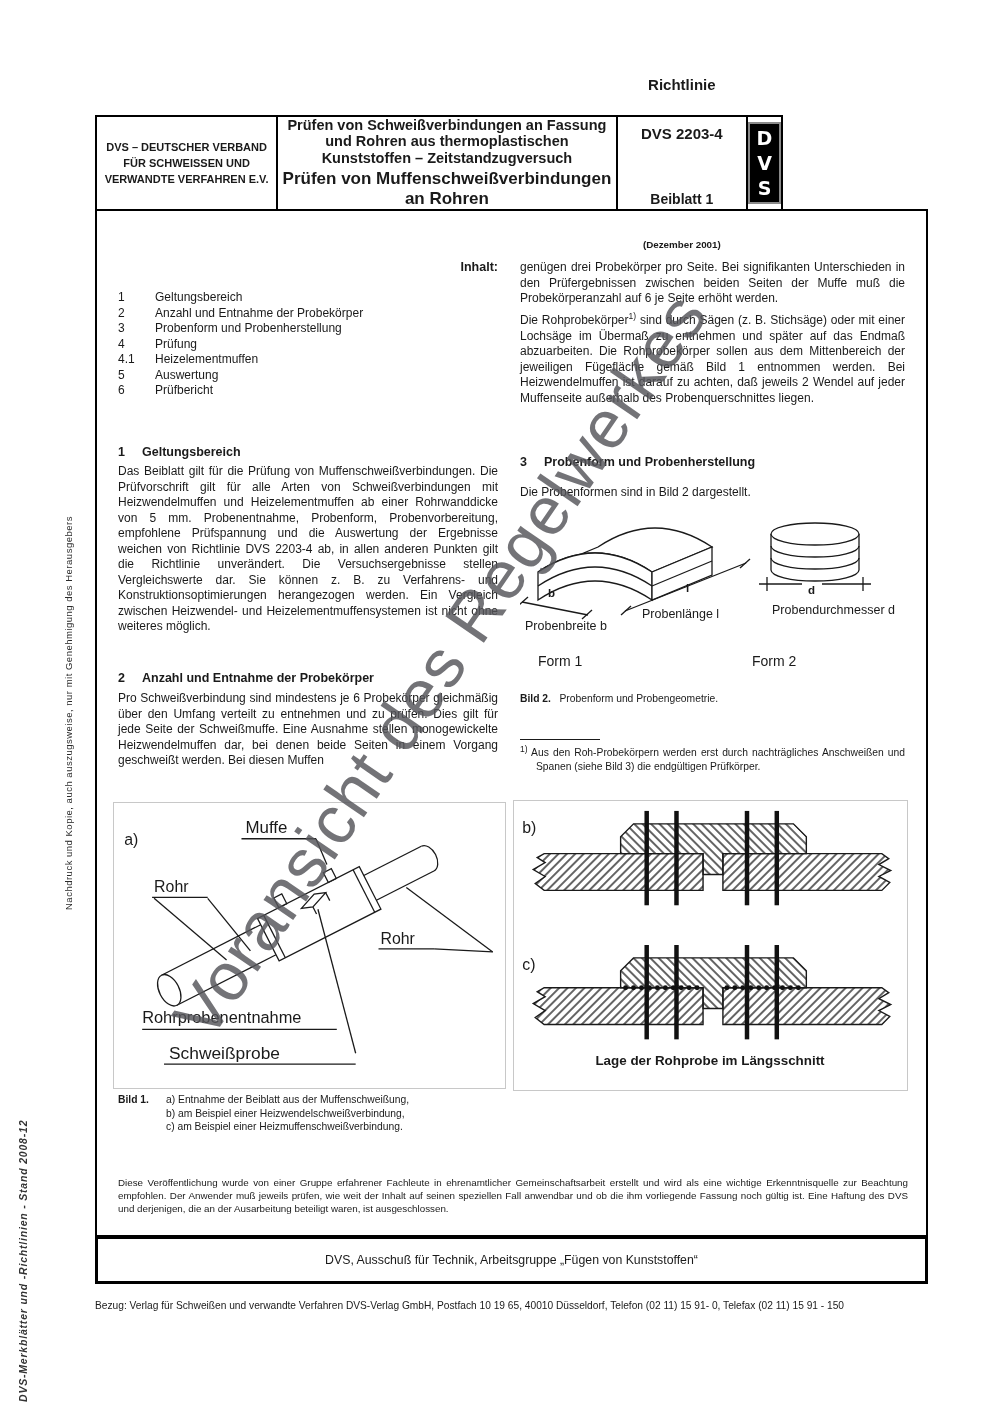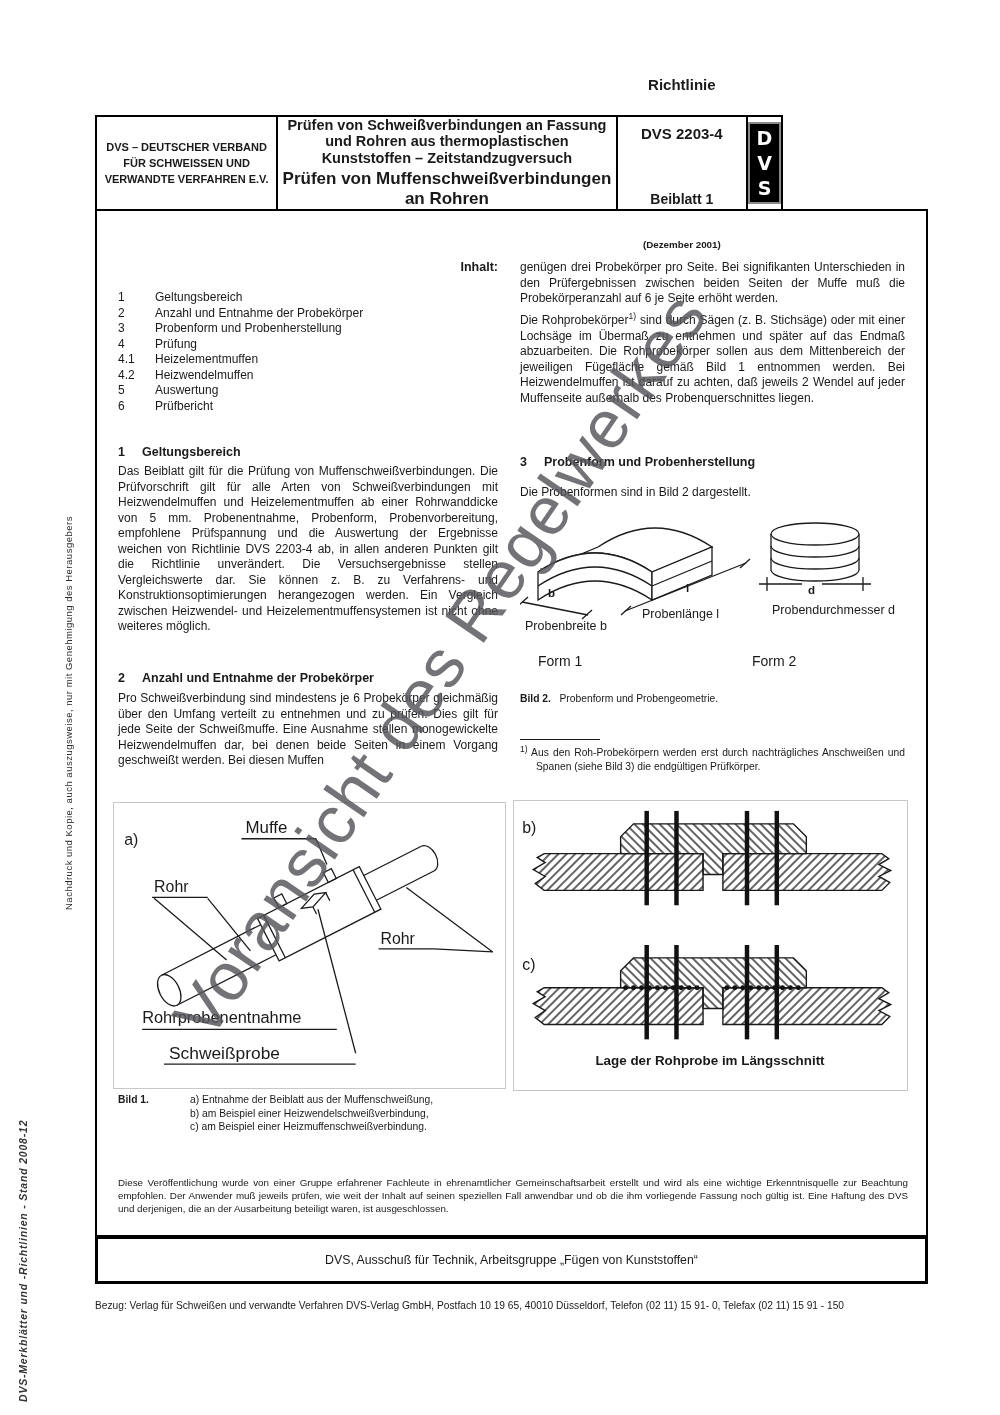--- a/index.html
+++ b/index.html
@@ -119,24 +119,20 @@
           <span class="toc-num">3</span>
           <span>Probenform und Probenherstellung</span>
         </div>
       <div class="toc-row">
           <span class="toc-num">4</span>
           <span>Prüfung</span>
         </div>
       <div class="toc-row">
           <span class="toc-num">4.1</span>
           <span>Heizelementmuffen</span>
-        </div>
-      <div class="toc-row">
-          <span class="toc-num">4.2</span>
-          <span>Heizwendelmuffen</span>
         </div>
       <div class="toc-row">
           <span class="toc-num">5</span>
           <span>Auswertung</span>
         </div>
       <div class="toc-row">
           <span class="toc-num">6</span>
           <span>Prüfbericht</span>
         </div>
     </div>
@@ -306,21 +302,21 @@
           </g>
         </g>
         <g>
           <text x="8" y="32" font-size="16">b)</text>
           <text x="8" y="170" font-size="16">c)</text>
           <text x="197" y="266" font-size="13.5" font-weight="bold" text-anchor="middle">Lage der Rohprobe im Längsschnitt</text>
         </g>
       </svg>
     </div>
 
-    <div class="blk fig1cap" style="left:21px;top:882px;width:430px;gap:24px;">
+    <div class="blk fig1cap" style="left:21px;top:882px;width:430px;">
       <span class="cap-label">Bild 1.</span>
       <span>
         <div>a) Entnahme der Beiblatt aus der Muffenschweißung,</div>
         <div>b) am Beispiel einer Heizwendelschweißverbindung,</div>
         <div>c) am Beispiel einer Heizmuffenschweißverbindung.</div>
       </span>
     </div>
 
     <div class="blk disclaimer" style="left:21px;top:965px;width:790px;">Diese Veröffentlichung wurde von einer Gruppe erfahrener Fachleute in ehrenamtlicher Gemeinschaftsarbeit erstellt und wird als eine wichtige Erkenntnisquelle zur Beachtung empfohlen. Der Anwender muß jeweils prüfen, wie weit der Inhalt auf seinen speziellen Fall anwendbar und ob die ihm vorliegende Fassung noch gültig ist. Eine Haftung des DVS und derjenigen, die an der Ausarbeitung beteiligt waren, ist ausgeschlossen.</div>
   </div>

